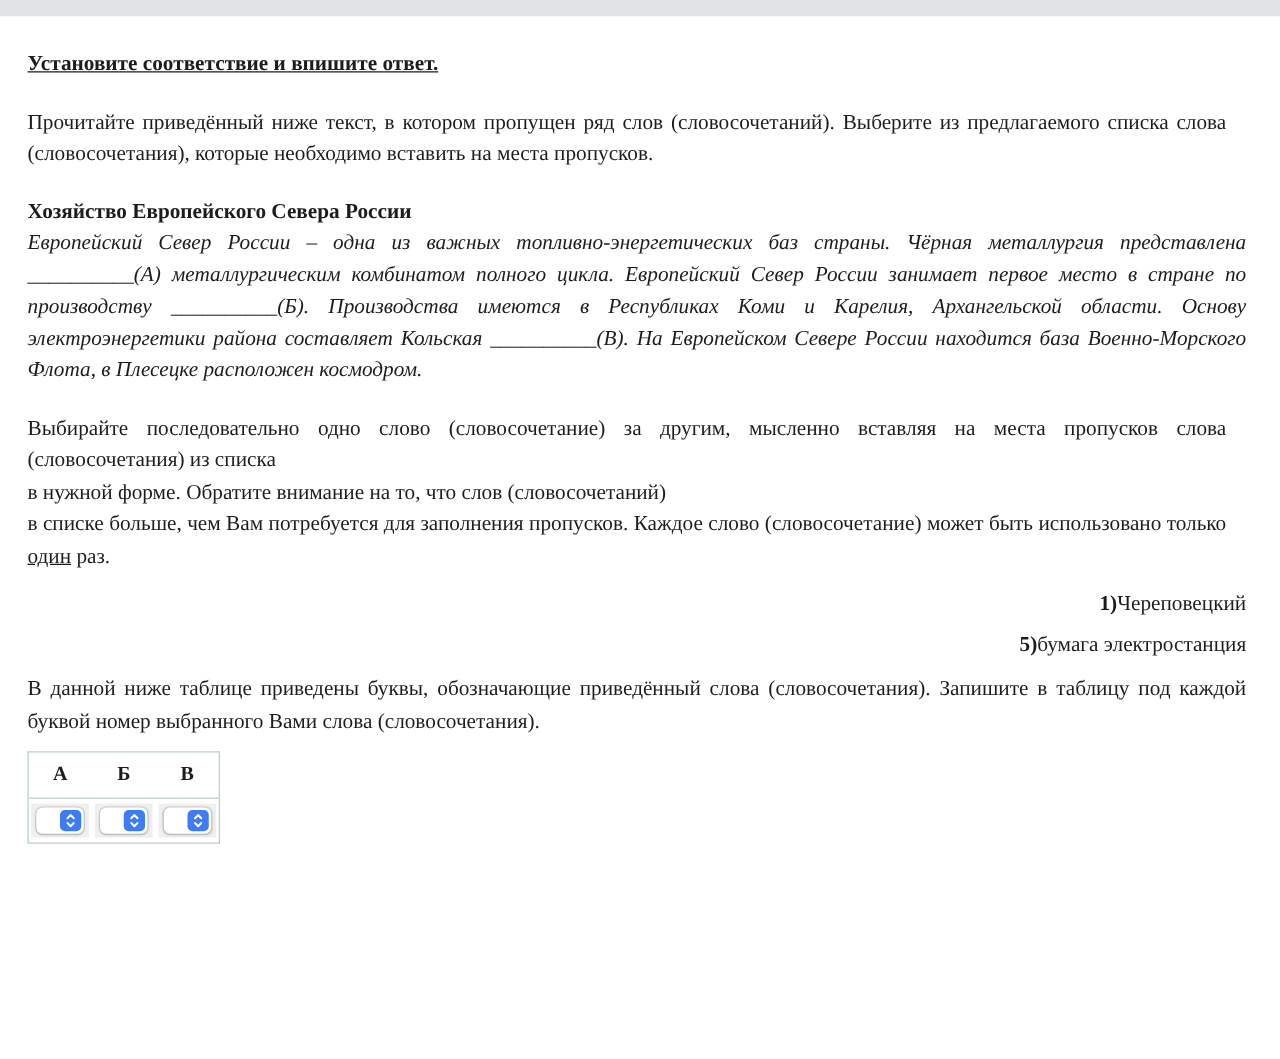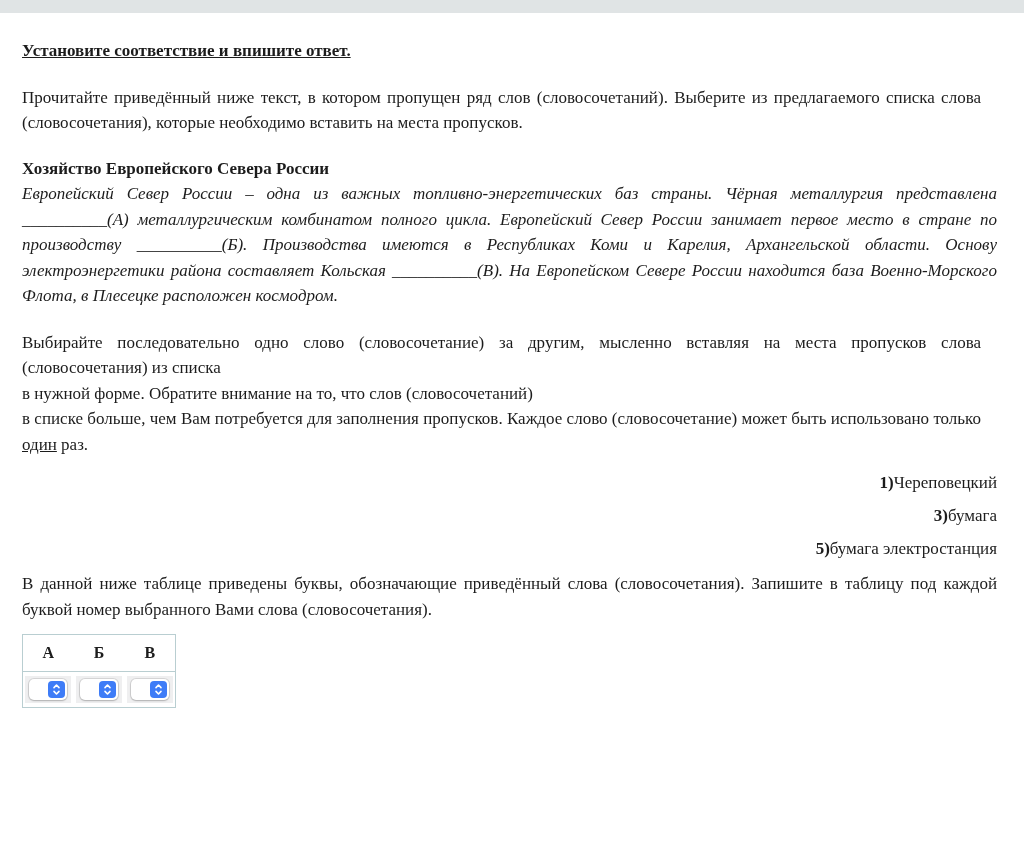--- a/index.html
+++ b/index.html
@@ -120,21 +120,20 @@
 
   <div class="passage">
     <div class="passage-heading">Хозяйство Европейского Севера России</div>
     <p class="justify m0">Европейский Север России – одна из важных топливно-энергетических баз страны. Чёрная металлургия представлена __________(А) металлургическим комбинатом полного цикла. Европейский Север России занимает первое место в стране по производству __________(Б). Производства имеются в Республиках Коми и Карелия, Архангельской области. Основу электроэнергетики района составляет Кольская __________(В). На Европейском Севере России находится база Военно-Морского Флота, в Плесецке расположен космодром.</p>
   </div>
 
   <p class="para justify"><span>Выбирайте последовательно одно слово (словосочетание) за другим, мысленно вставляя на места пропусков слова (словосочетания) из списка</span><br><span>в нужной форме. Обратите внимание на то, что слов (словосочетаний)</span><br><span>в списке больше, чем Вам потребуется для заполнения пропусков. Каждое слово (словосочетание) может быть использовано только </span><span class="u">один</span><span> раз.</span></p>
 
   <div class="wordlist">
     <div class="wl-item"><span class="wl-num">1)</span><span>Череповецкий</span></div>
-    <div class="wl-item"><span class="wl-num">3)</span><span>бумага</span></div>
     <div class="wl-item"><span class="wl-num">5)</span><span>бумага электростанция</span></div>
   </div>
 
   <p class="table-note justify">В данной ниже таблице приведены буквы, обозначающие приведённый слова (словосочетания). Запишите в таблицу под каждой буквой номер выбранного Вами слова (словосочетания).</p>
 
   <table class="answer-table">
     <thead>
       <tr>
         <th>А</th>
         <th>Б</th>

